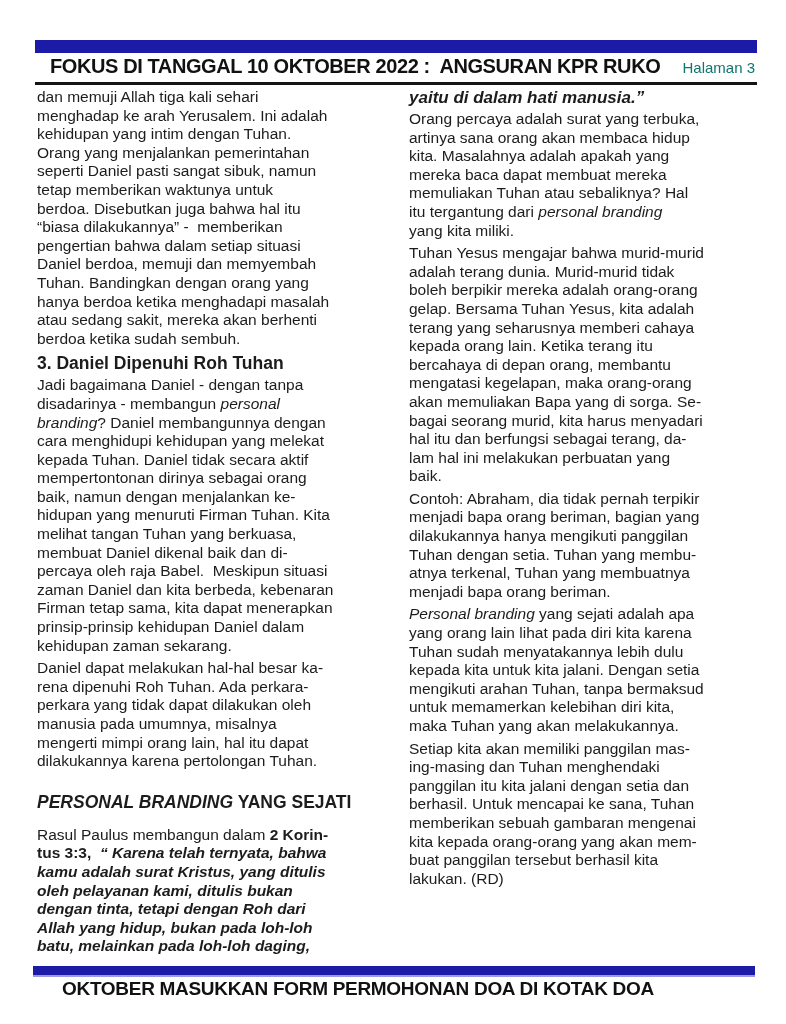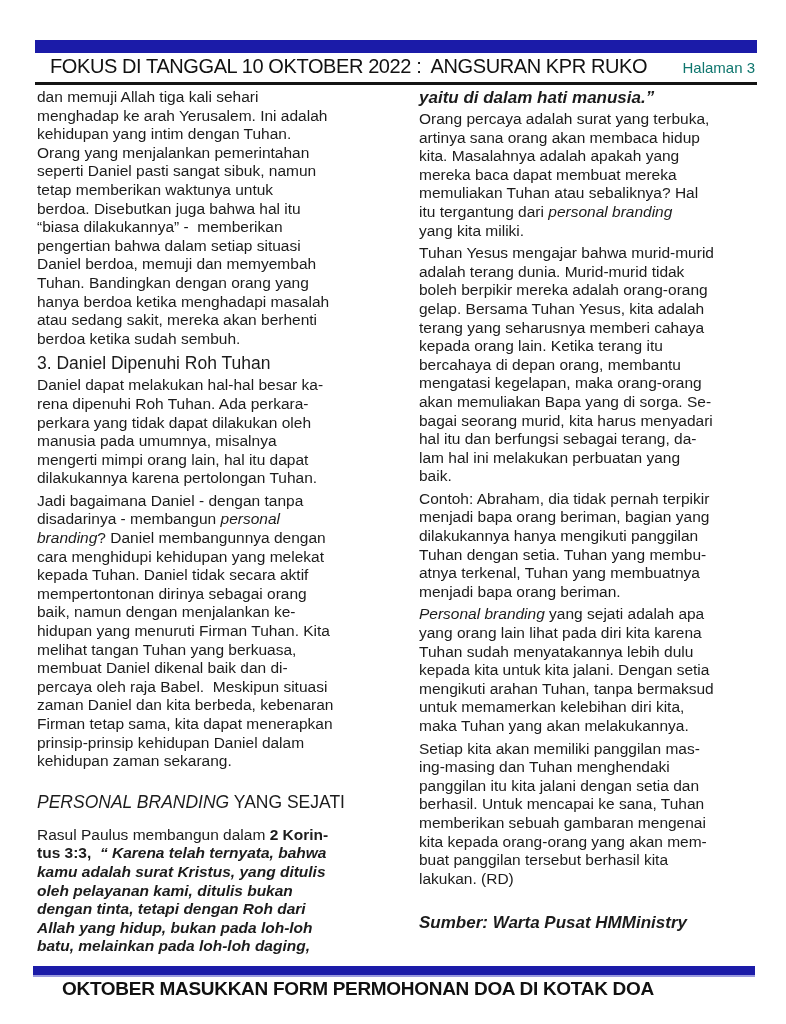--- a/index.html
+++ b/index.html
@@ -8,39 +8,39 @@
     width:786px;height:1024px;
     background:#ffffff;
     overflow:hidden;
     font-family:"Liberation Sans",sans-serif;
     color:#1c1c1c;
   }
   .accent-bar{position:absolute;background:#1b1ba8;}
   .topbar{left:35px;top:40px;width:722px;height:13px;}
   .header-title{
     position:absolute;left:50px;top:55px;
-    font-size:20px;font-weight:normal;letter-spacing:-0.4px;
+    font-size:20px;font-weight:bold;letter-spacing:-0.4px;
     white-space:pre;color:#111;
   }
   .page-num{
     position:absolute;right:31px;top:59px;
     font-size:15px;color:#0f766e;
   }
   .header-rule{
     position:absolute;left:35px;top:82px;width:722px;height:3px;
     background:#141414;
   }
   .body-area{
     position:absolute;left:37px;top:88px;
-    display:flex;gap:19px;
+    display:flex;gap:9px;
   }
   .col{width:352px;font-size:15.5px;line-height:18.6px;}
   .col-right{width:358px;margin-left:11px;}
   .blk{white-space:pre-wrap;margin:0 0 4px 0;}
-  .h{font-size:17.5px;line-height:22px;font-weight:normal;margin:3px 0 2px 0;}
+  .h{font-size:17.5px;line-height:22px;font-weight:bold;margin:3px 0 2px 0;}
   .hsec{margin-top:20px;margin-bottom:13px;}
   .lead{font-weight:bold;font-style:italic;font-size:17px;line-height:20px;margin-bottom:2px;}
   .source{margin-top:25px;font-weight:bold;font-style:italic;font-size:17px;line-height:20px;}
   .b{font-weight:bold;}
   .i{font-style:italic;}
   .botbar{left:33px;top:966px;width:722px;height:9px;border-bottom:2px solid #9a9ade;}
   .footer-text{
     position:absolute;left:62px;top:978px;
     font-size:19px;font-weight:bold;letter-spacing:-0.3px;color:#111;
   }
@@ -68,41 +68,41 @@
 tetap memberikan waktunya untuk
 berdoa. Disebutkan juga bahwa hal itu
 “biasa dilakukannya” -  memberikan
 pengertian bahwa dalam setiap situasi
 Daniel berdoa, memuji dan memyembah
 Tuhan. Bandingkan dengan orang yang
 hanya berdoa ketika menghadapi masalah
 atau sedang sakit, mereka akan berhenti
 berdoa ketika sudah sembuh.</span></div>
         <div class="blk h"><span>3. Daniel Dipenuhi Roh Tuhan</span></div>
-        <div class="blk"><span>Daniel dapat melakukan hal-hal besar ka-
-rena dipenuhi Roh Tuhan. Ada perkara-
-perkara yang tidak dapat dilakukan oleh
-manusia pada umumnya, misalnya
-mengerti mimpi orang lain, hal itu dapat
-dilakukannya karena pertolongan Tuhan.</span></div>
         <div class="blk"><span>Jadi bagaimana Daniel - dengan tanpa
 disadarinya - membangun </span><span class="i">personal
 branding</span><span>? Daniel membangunnya dengan
 cara menghidupi kehidupan yang melekat
 kepada Tuhan. Daniel tidak secara aktif
 mempertontonan dirinya sebagai orang
 baik, namun dengan menjalankan ke-
 hidupan yang menuruti Firman Tuhan. Kita
 melihat tangan Tuhan yang berkuasa,
 membuat Daniel dikenal baik dan di-
 percaya oleh raja Babel.  Meskipun situasi
 zaman Daniel dan kita berbeda, kebenaran
 Firman tetap sama, kita dapat menerapkan
 prinsip-prinsip kehidupan Daniel dalam
 kehidupan zaman sekarang.</span></div>
+        <div class="blk"><span>Daniel dapat melakukan hal-hal besar ka-
+rena dipenuhi Roh Tuhan. Ada perkara-
+perkara yang tidak dapat dilakukan oleh
+manusia pada umumnya, misalnya
+mengerti mimpi orang lain, hal itu dapat
+dilakukannya karena pertolongan Tuhan.</span></div>
         <div class="blk h hsec"><span class="i">PERSONAL BRANDING</span><span> YANG SEJATI</span></div>
         <div class="blk"><span>Rasul Paulus membangun dalam </span><span class="b">2 Korin-
 tus 3:3,</span><span class="b i">  “ Karena telah ternyata, bahwa
 kamu adalah surat Kristus, yang ditulis
 oleh pelayanan kami, ditulis bukan
 dengan tinta, tetapi dengan Roh dari
 Allah yang hidup, bukan pada loh-loh
 batu, melainkan pada loh-loh daging,</span></div>
       </div>
     <div class="col col-right">
@@ -141,21 +141,20 @@
 untuk memamerkan kelebihan diri kita,
 maka Tuhan yang akan melakukannya.</span></div>
         <div class="blk"><span>Setiap kita akan memiliki panggilan mas-
 ing-masing dan Tuhan menghendaki
 panggilan itu kita jalani dengan setia dan
 berhasil. Untuk mencapai ke sana, Tuhan
 memberikan sebuah gambaran mengenai
 kita kepada orang-orang yang akan mem-
 buat panggilan tersebut berhasil kita
 lakukan. (RD)</span></div>
-        <div class="blk source"><span>Sumber: Warta Pusat HMMinistry</span></div>
       </div>
   </div>
 
   <div class="accent-bar botbar" style="background: rgb(27, 27, 168);"></div>
 
   <div class="footer-text">OKTOBER MASUKKAN FORM PERMOHONAN DOA DI KOTAK DOA</div>
 
 </div>
 
 </body></html>

